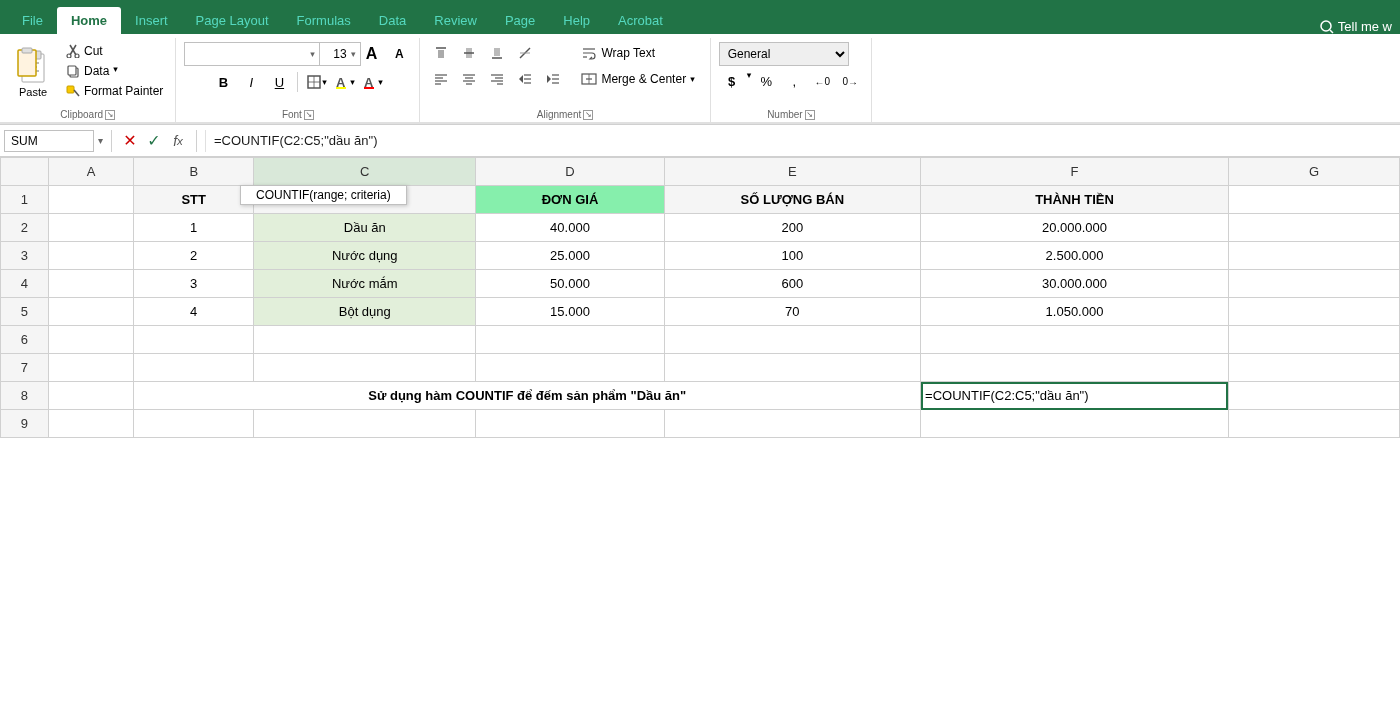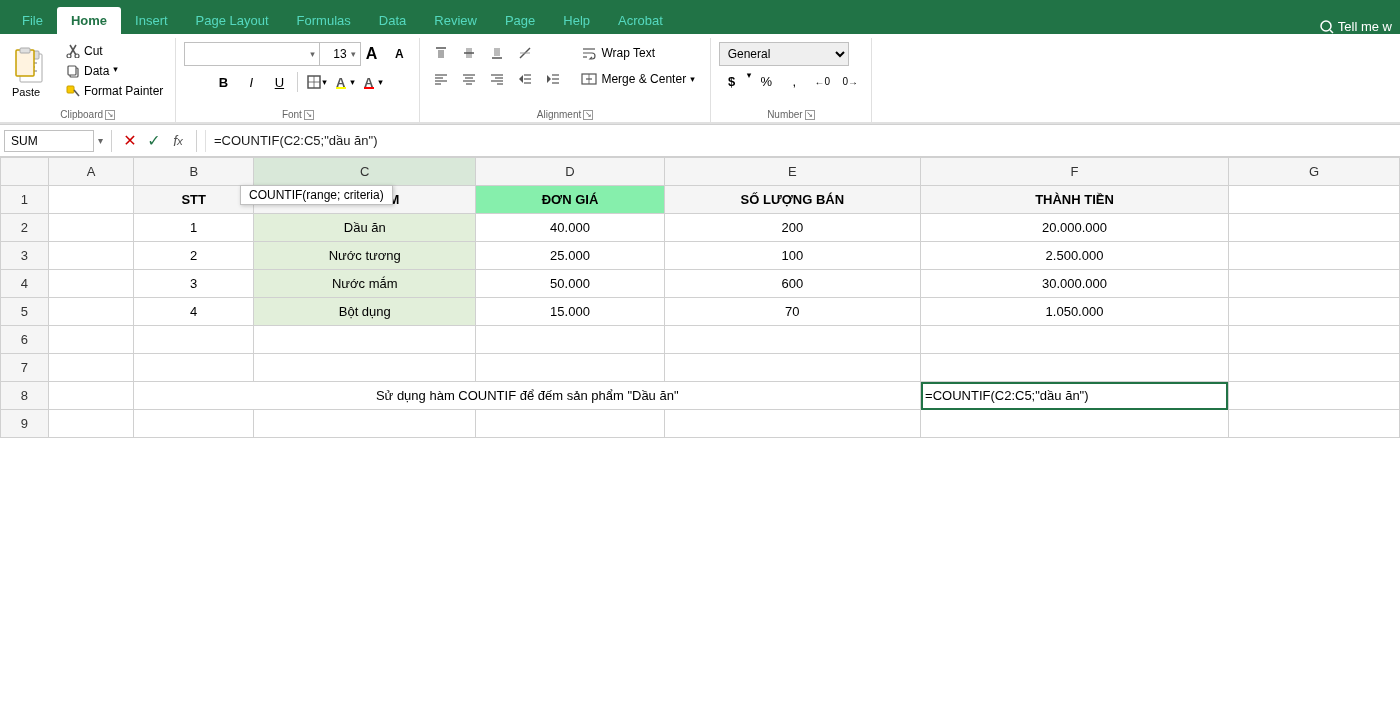--- a/index.html
+++ b/index.html
@@ -16,21 +16,21 @@
 
     
     .ribbon-body { display: flex; align-items: stretch; padding: 4px 0 0 0; background: #fff; border-bottom: 2px solid #e0e0e0; min-height: 90px; }
 
     .ribbon-group { display: flex; flex-direction: column; align-items: center; border-right: 1px solid #e0e0e0; padding: 4px 8px 2px 8px; position: relative; }
     .ribbon-group-label { font-size: 10px; color: #666; margin-top: auto; padding-top: 2px; text-align: center; display: flex; align-items: center; gap: 2px; }
     .ribbon-group-label .expand-icon { width: 10px; height: 10px; border: 1px solid #999; display: inline-flex; align-items: center; justify-content: center; font-size: 8px; cursor: pointer; }
 
     
     .clipboard-group { display: flex; flex-direction: row; align-items: flex-start; gap: 4px; }
-    .paste-btn { display: flex; flex-direction: column; align-items: flex-start; font-size: 11px; cursor: pointer; padding: 2px 4px; width: 50px; }
+    .paste-btn { display: flex; flex-direction: column; align-items: center; font-size: 11px; cursor: pointer; padding: 2px 4px; width: 50px; }
     .paste-icon { width: 38px; height: 42px; display: flex; align-items: center; justify-content: center; }
     .clipboard-right { display: flex; flex-direction: column; gap: 2px; }
     .clipboard-btn { display: flex; align-items: flex-start; gap: 4px; font-size: 12px; cursor: pointer; padding: 2px 4px; white-space: nowrap; }
 
     
     .font-group-top { display: flex; align-items: center; gap: 4px; margin-bottom: 4px; }
     .font-group-bottom { display: flex; align-items: center; gap: 4px; }
     .font-name-box { width: 140px; height: 24px; border: 1px solid #c0c0c0; padding: 0 4px; font-size: 12px; }
     .font-size-box { width: 42px; height: 24px; border: 1px solid #c0c0c0; padding: 0 4px; font-size: 12px; text-align: center; }
     .font-btn { width: 24px; height: 24px; border: 1px solid transparent; display: flex; align-items: center; justify-content: center; cursor: pointer; font-size: 13px; }
@@ -61,38 +61,38 @@
     .formula-input { flex: 1; height: 22px; border: none; border-left: 1px solid #e0e0e0; padding: 0 8px; font-size: 13px; outline: none; color: #1a1a1a; }
 
     
     .spreadsheet-container { overflow: auto; height: calc(725px - 34px - 94px - 32px); background: #fff; }
     table.sheet { border-collapse: collapse; width: 100%; }
     table.sheet th, table.sheet td { border: 1px solid #d0d0d0; text-align: center; font-size: 13px; padding: 2px 4px; height: 28px; min-width: 28px; white-space: nowrap; }
     table.sheet th { background: #f5f5f5; font-weight: normal; color: #333; position: sticky; top: 0; z-index: 2; }
     table.sheet th.row-header { position: sticky; left: 0; z-index: 3; background: #f5f5f5; width: 28px; }
     table.sheet td.row-num { background: #f5f5f5; font-weight: normal; color: #333; width: 28px; text-align: center; }
     table.sheet td { text-align: center; }
-    td.left-align { text-align: left; }
+    td.left-align { text-align: left; font-weight: bold; }
 
     
     .col-a { width: 50px; }
     .col-b { width: 70px; }
     .col-c { width: 130px; }
     .col-d { width: 110px; }
     .col-e { width: 150px; }
     .col-f { width: 180px; }
     .col-g { width: 100px; }
 
     
     .selected-header { background: #d9e8d9 !important; color: #1a5a1a; font-weight: bold; }
     .selected-cell { background: #e2efda; }
     .formula-cell { outline: 2px solid #217346; outline-offset: -2px; }
 
     
-    .formula-tooltip { position: absolute; background: #fff; border: 1px solid #c0c0c0; padding: 2px 8px; font-size: 12px; box-shadow: 1px 1px 4px rgba(0,0,0,0.2); z-index: 100; white-space: nowrap; }
+    .formula-tooltip { position: absolute; background: #fff; border: 1px solid #c0c0c0; padding: 2px 15px; font-size: 12px; box-shadow: 1px 1px 4px rgba(0,0,0,0.2); z-index: 100; white-space: nowrap; }
 
     
     .merge-cell { text-align: left; padding-left: 8px; }
 
     .dropdown-arrow { font-size: 9px; }
     @keyframes blink { 0%,100%{opacity:1} 50%{opacity:0} }
   </style>
 </head>
 <body>
 
@@ -387,21 +387,21 @@
         <td>40.000</td>
         <td>200</td>
         <td>20.000.000</td>
         <td></td>
       </tr>
 
       <tr>
         <td class="row-num">3</td>
         <td></td>
         <td>2</td>
-        <td class="selected-cell">Nước tương</td>
+        <td class="selected-cell">Nước dụng</td>
         <td>25.000</td>
         <td>100</td>
         <td>2.500.000</td>
         <td></td>
       </tr>
 
       <tr>
         <td class="row-num">4</td>
         <td></td>
         <td>3</td>

